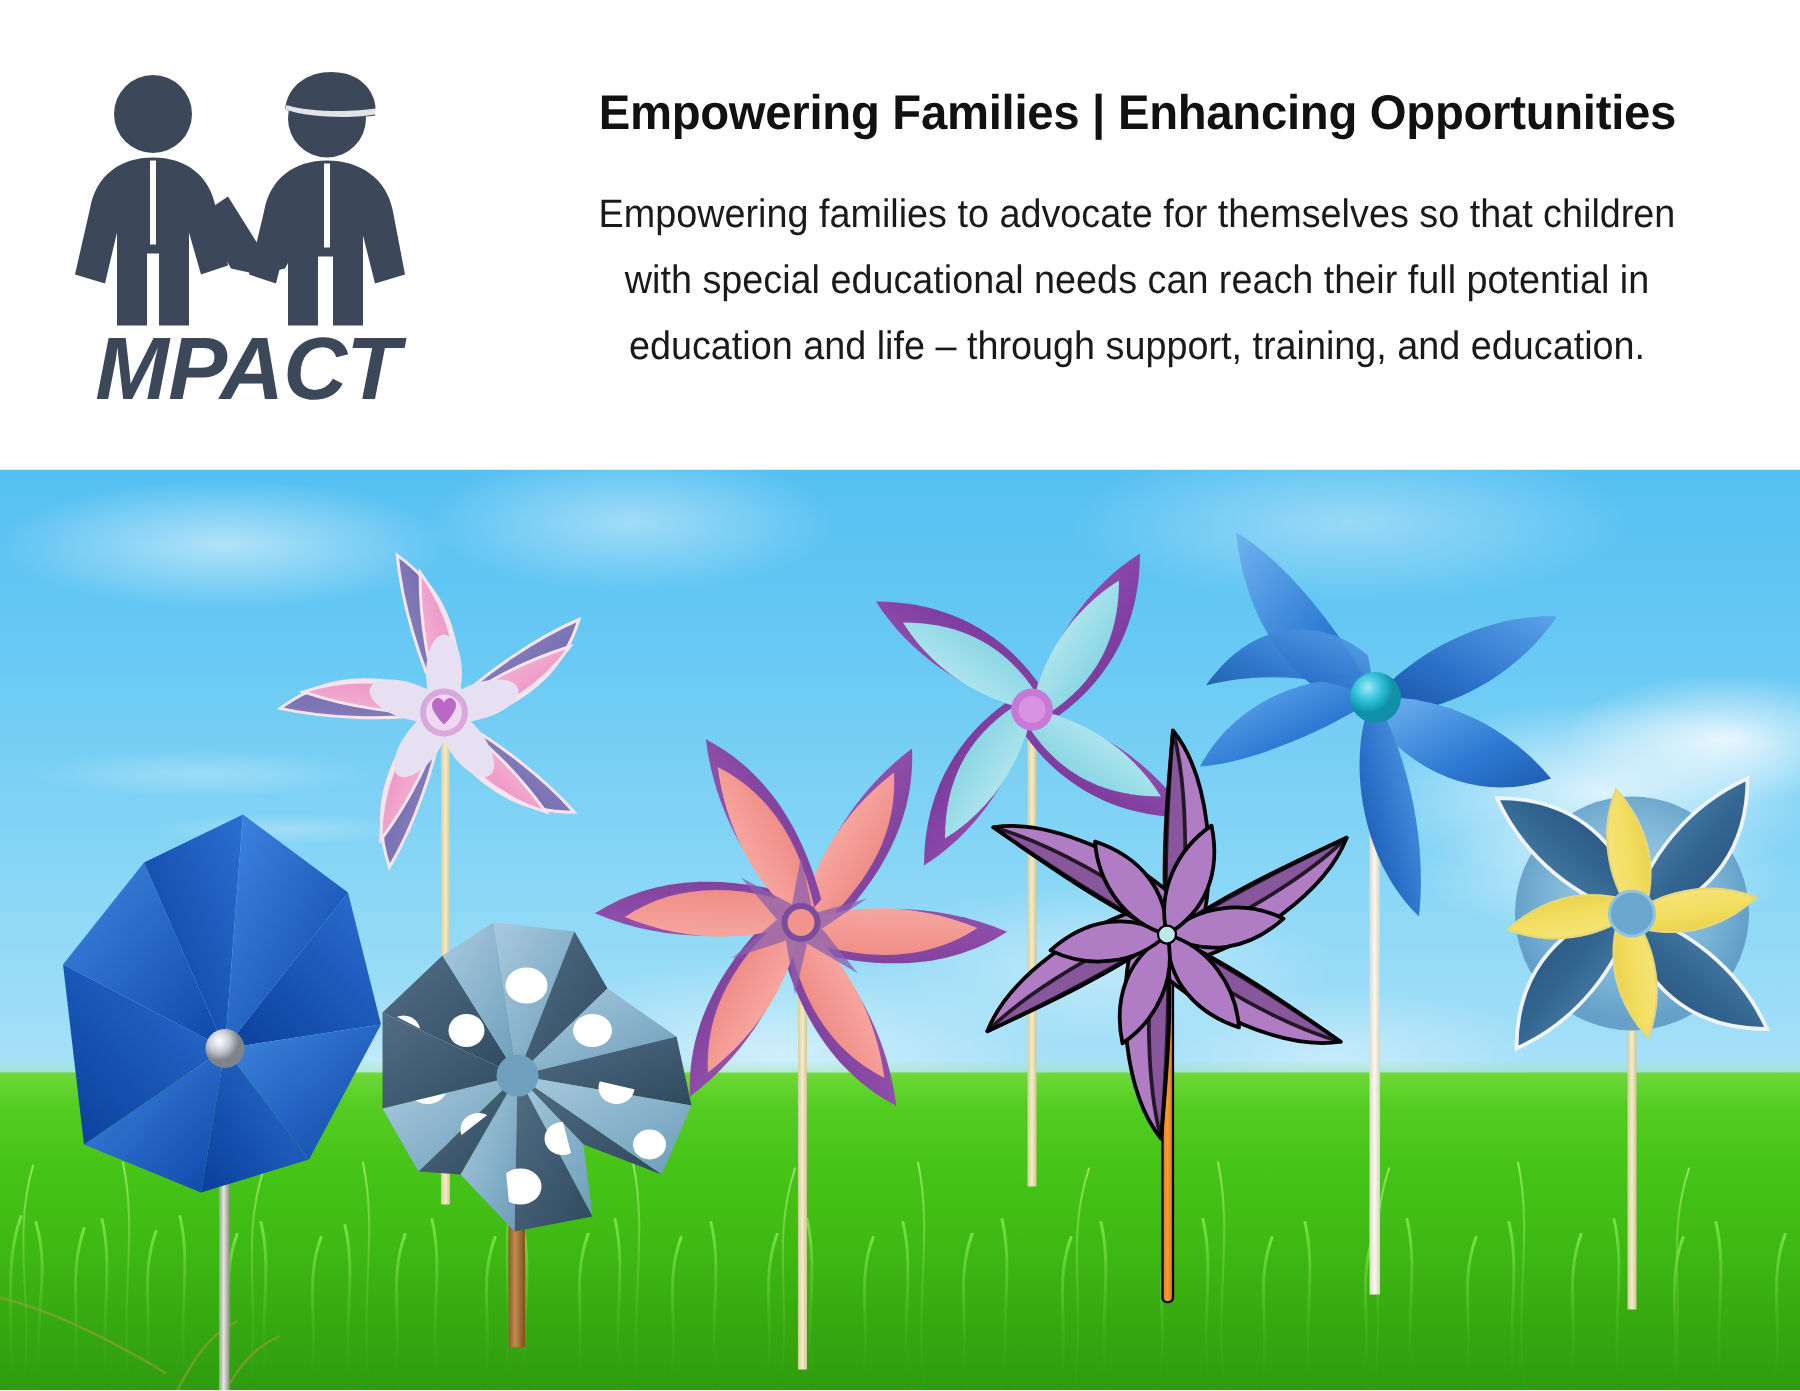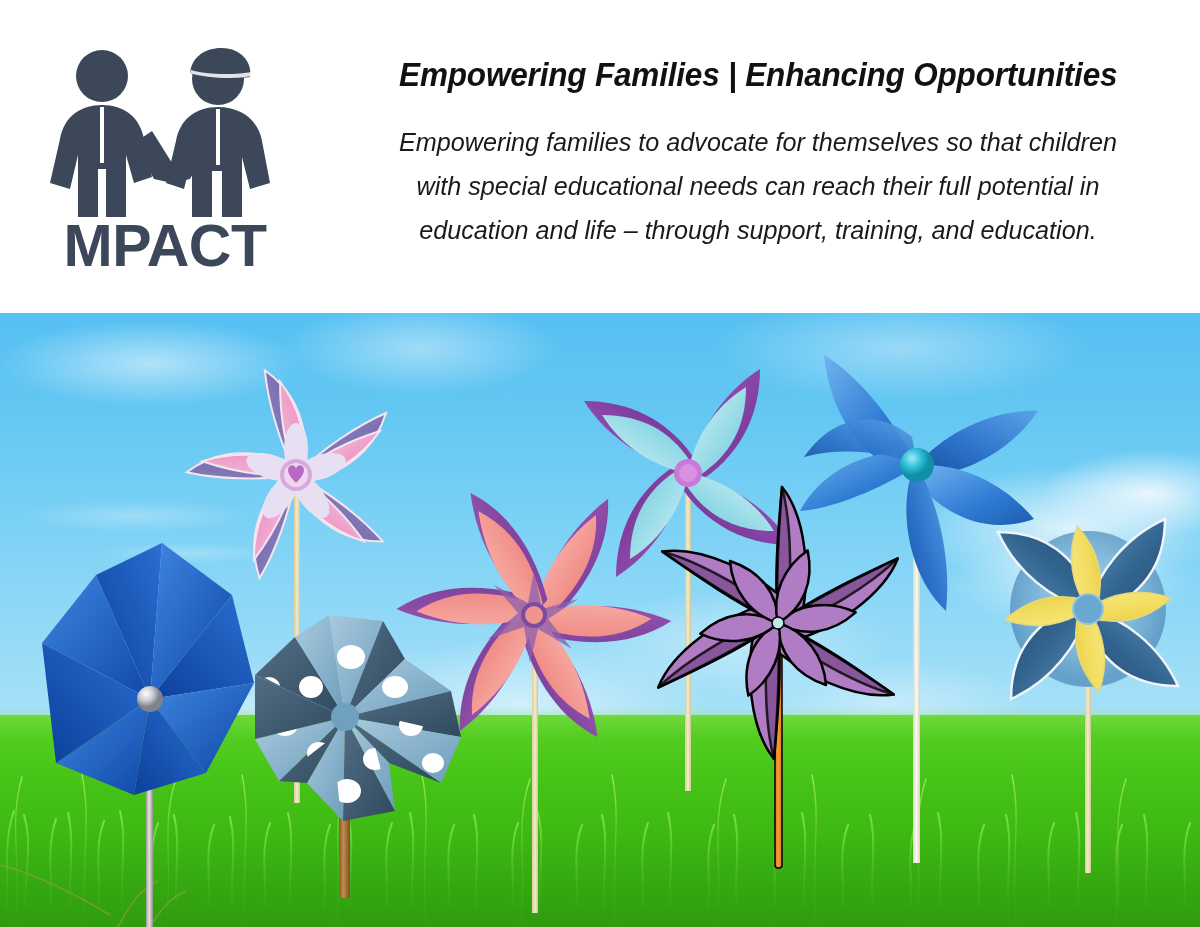--- a/index.html
+++ b/index.html
@@ -15,37 +15,38 @@
   .header {
     position:absolute; left:0; top:0; width:1200px; height:313px;
     background:#ffffff;
     display:flex; align-items:center;
   }
   .logo-block {
     width:330px; height:313px;
     display:flex; flex-direction:column;
     align-items:center; justify-content:center;
     padding-top:6px;
+    font-style:italic;
   }
   .logo-mark { width:250px; height:180px; display:block; }
   .logo-word {
     font-family:"Liberation Sans", sans-serif;
     font-weight:bold;
     font-size:59px;
     letter-spacing:-0.5px;
     color:#3c4759;
     line-height:1;
     margin-top:-6px;
   }
 
   .header-text {
     flex:1; height:313px;
     display:flex; flex-direction:column;
     align-items:center; justify-content:center;
-    padding-right:14px; padding-bottom:4px;font-style:italic;
+    padding-right:14px; padding-bottom:4px;
   }
   .headline {
     font-family:"Liberation Sans", sans-serif;
     font-weight:bold;
     font-size:32.5px;
     letter-spacing:-0.2px;
     color:#111111;
     white-space:nowrap;
     transform:scaleX(0.97);
     margin-bottom:26px;

